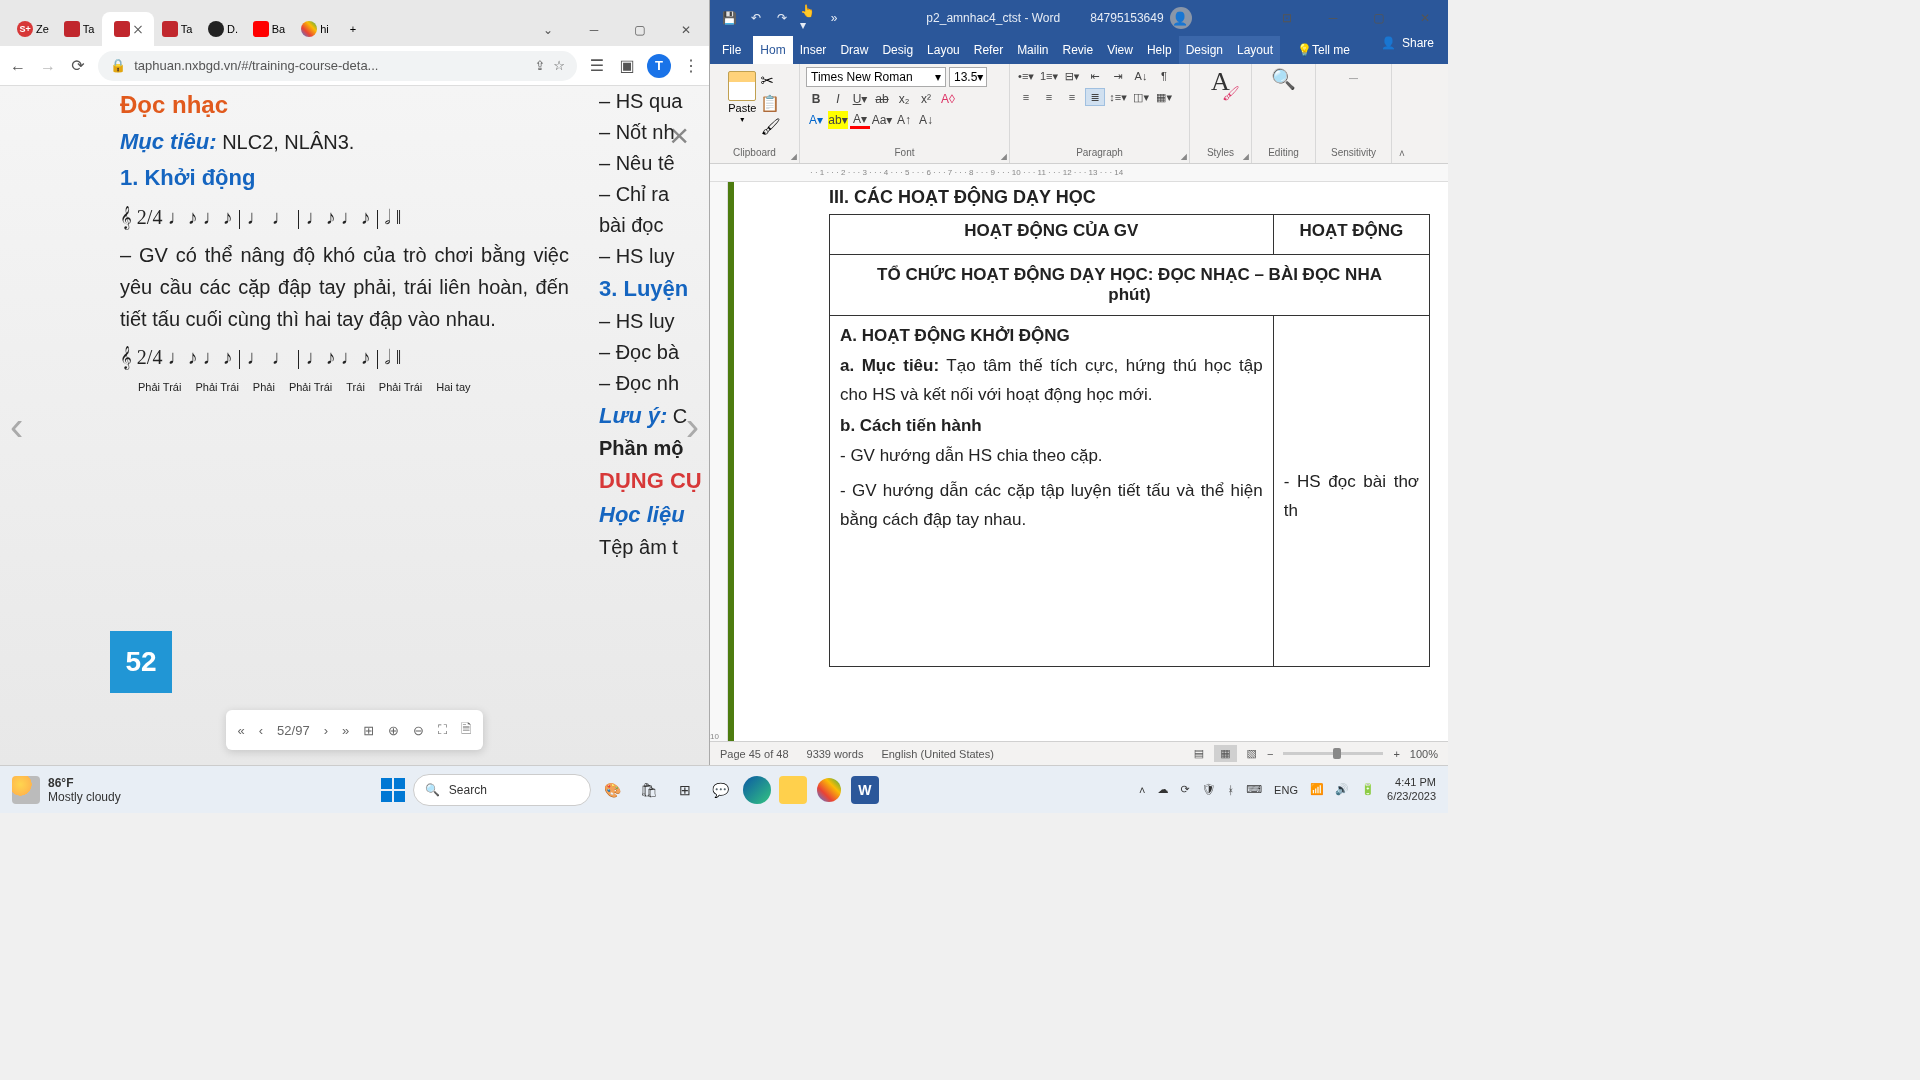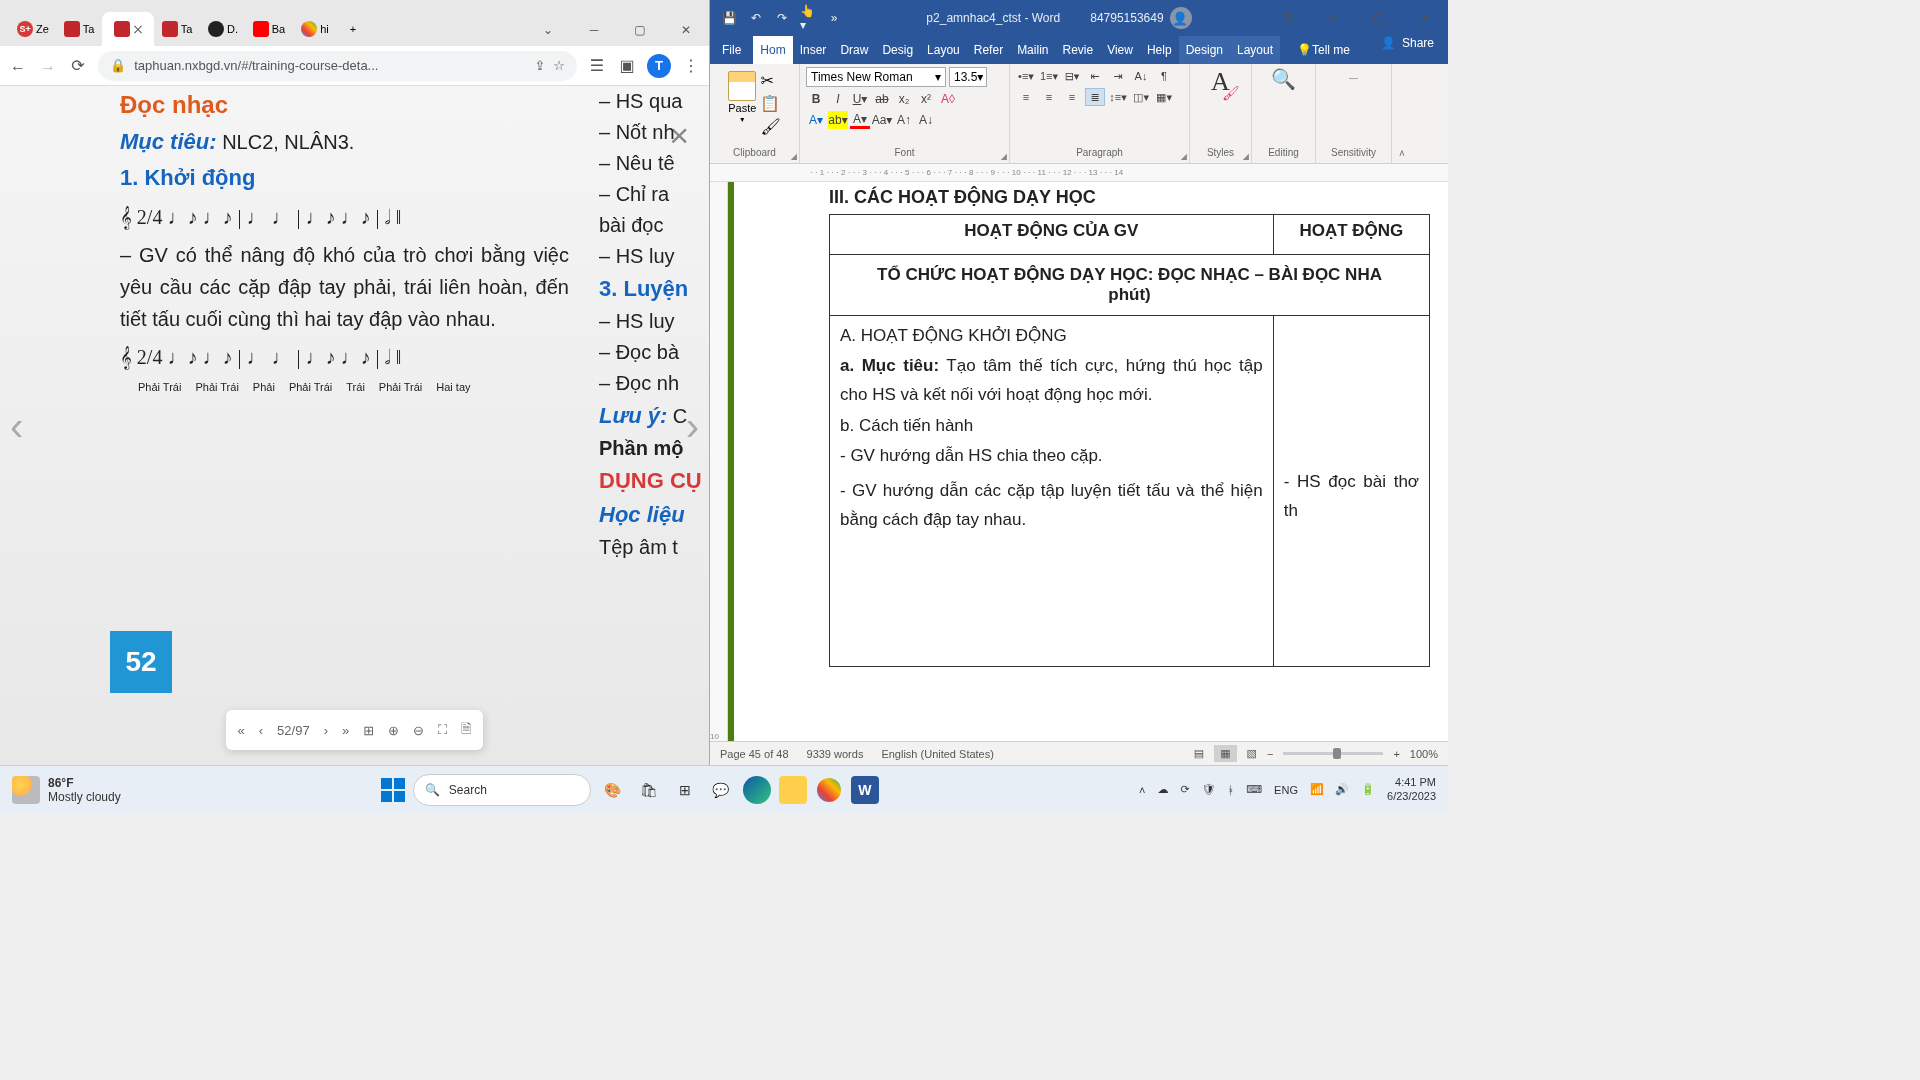--- a/index.html
+++ b/index.html
@@ -86,21 +86,21 @@
 .word-doc-area { flex: 1; display: flex; background: #e8e8e8; overflow: hidden; }
 .v-ruler { width: 18px; background: #f8f8f8; border-right: 1px solid #ddd; font-size: 8px; color: #888; display: flex; flex-direction: row; align-items: flex-end; gap: 12px; padding-top: 4px; }
 .doc-page { flex: 1; background: #fff; padding: 5px 18px 19px 95px; font-family: "Times New Roman", serif; font-size: 17px; color: #222; overflow: hidden; border-left: 6px solid #4d7c0f; }
 .doc-h { font-weight: bold; font-size: 18px; margin-bottom: 6px; }
 .doc-table { width: 100%; border-collapse: collapse; }
 .doc-table td { border: 1px solid #333; padding: 6px 10px; vertical-align: top; }
 .th-row td { text-align: center; font-weight: bold; height: 40px; }
 .merged-row td { text-align: center; font-weight: bold; padding: 10px; }
 .col1 { width: 460px; }
 .col2 { width: 160px; }
-.section-h { font-weight: normal; margin: 4px 0; }
+.section-h { font-weight: bold; margin: 4px 0; }
 .doc-line { margin: 6px 0; line-height: 1.7; text-align: justify; }
 .word-status { height: 24px; background: #f3f2f1; border-top: 1px solid #d0d0d0; display: flex; align-items: center; font-size: 11px; color: #555; padding: 0 10px; gap: 18px; }
 .status-right { margin-left: auto; display: flex; align-items: center; gap: 10px; }
 .zoom-slider { width: 100px; height: 3px; background: #ccc; position: relative; }
 .zoom-slider::after { content: ''; position: absolute; left: 50%; top: -4px; width: 8px; height: 11px; background: #888; border-radius: 2px; }
 
 .taskbar { height: 48px; background: #e8eef5; display: flex; align-items: center; padding: 0 12px; font-size: 12px; color: #333; border-top: 1px solid #ccc; }
 .weather { display: flex; align-items: center; gap: 8px; }
 .weather-icon { width: 28px; height: 28px; background: radial-gradient(circle at 30% 30%, #ffd54f, #ffb74d 40%, transparent 41%), #bbb; border-radius: 4px; }
 .taskbar-center { flex: 1; display: flex; justify-content: center; align-items: center; gap: 8px; }

